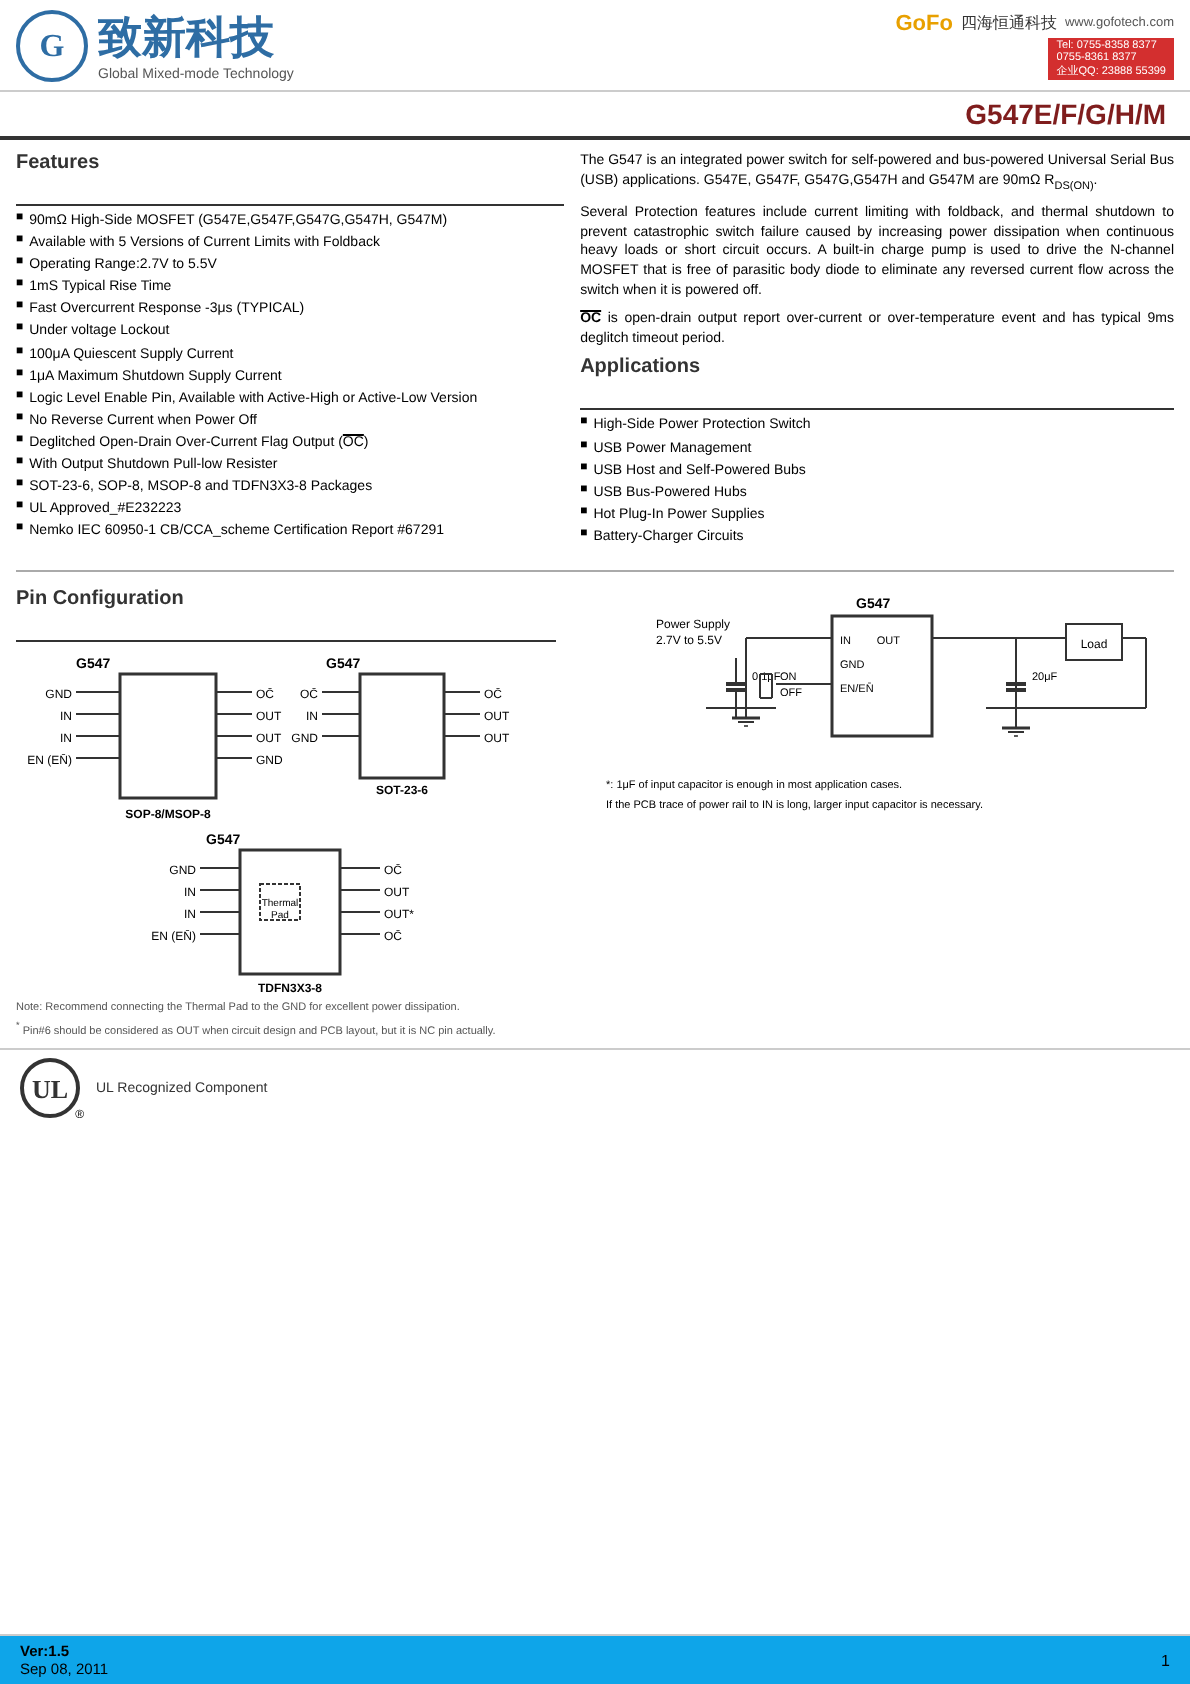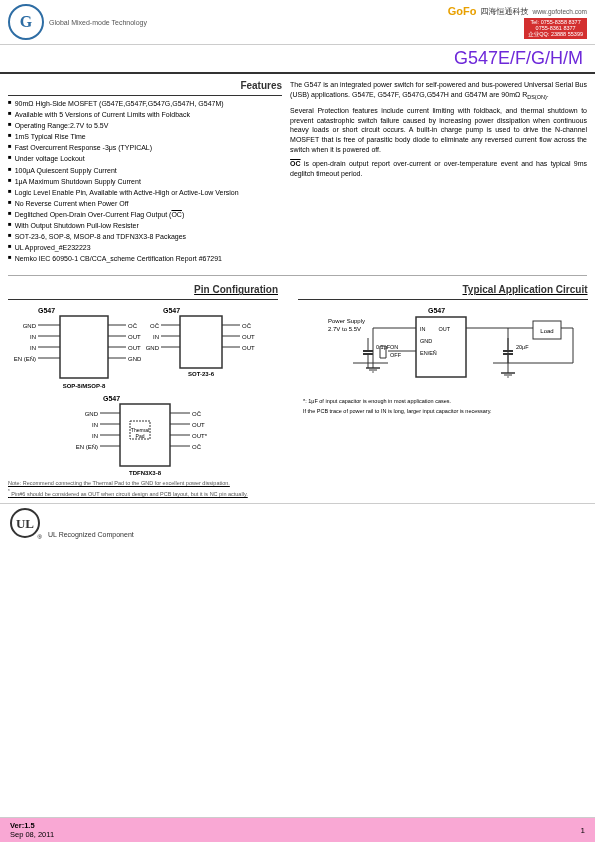--- a/index.html
+++ b/index.html
@@ -30,21 +30,21 @@
       font-size: 22px;
       font-weight: bold;
       color: #2e6da4;
       font-family: 'SimHei', Arial, sans-serif;
     }
     .logo-sub {
       font-size: 7px;
       color: #555;
     }
     .logo-right {
-      text-align: center;
+      text-align: left;
       margin-left: 32px;
     }
 
     
     .title-area {
       text-align: center;
       padding: 3px 8px;
       border-bottom: 2px solid #333;
     }
 
@@ -62,22 +62,21 @@
     .general-col {
       width: 52%;
     }
 
     .section-title {
       font-size: 10px;
       font-weight: bold;
       color: #333;
       margin-bottom: 3px;
       border-bottom: 1px solid #333;
-      padding-bottom: 4px;
-      text-align: right;
+      padding-bottom: 15px;
     }
 
     .feature-list {
       list-style: none;
       padding: 0;
     }
     .feature-list li {
       display: flex;
       align-items: flex-start;
       margin-bottom: 2px;
@@ -126,21 +125,20 @@
       border: none;
       border-top: 1px solid #aaa;
       margin: 4px 8px;
     }
 
     
     .bottom-section {
       display: flex;
       padding: 4px 8px;
       gap: 20px;
-      text-decoration: underline;
     }
     .pin-config {
       width: 50%;
     }
     .app-circuit {
       width: 50%;
     }
 
     .overbar { text-decoration: overline; }
   </style>
@@ -152,20 +150,21 @@
     <div>
       <div style="display:flex;align-items:center;gap:5px;">
         <div style="width:36px;height:36px;position:relative;">
           
           <svg width="36" height="36" viewBox="0 0 36 36">
             <circle cx="18" cy="18" r="17" fill="none" stroke="#2e6da4" stroke-width="2"></circle>
             <text x="18" y="23" text-anchor="middle" font-size="16" font-weight="bold" fill="#2e6da4" font-family="serif">G</text>
           </svg>
         </div>
         <div>
+          <div class="logo-text">致新科技</div>
           <div class="logo-sub">Global Mixed-mode Technology</div>
         </div>
       </div>
     </div>
   </div>
   <div class="logo-right">
     <div style="display:flex;align-items:center;gap:4px;justify-content:flex-end;">
       <div style="font-size:11px;font-weight:bold;color:#e8a000;">GoFo</div>
       <div style="font-size:8px;color:#333;">四海恒通科技</div>
       <div style="font-size:6.5px;color:#555;">www.gofotech.com</div>
@@ -176,21 +175,21 @@
         <div>0755-8361 8377</div>
         <div>企业QQ: 23888 55399</div>
       </div>
     </div>
   </div>
 </div>
 
 <div class="title-area">
   <div style="display:flex;justify-content:space-between;align-items:center;padding:0 4px;">
     <div style="width:40%;"></div>
-    <div style="font-size:18px;font-weight:normal;color:#6d28d9;">G547E/F/G/H/M</div>
+    <div style="font-size:14px;font-weight:bold;color:#7f1d1d;">G547E/F/G/H/M</div>
   </div>
 </div>
 
 <div class="main-content">
 
   <div class="features-col">
     <div class="section-title">Features</div>
     <ul class="feature-list">
       <li>90mΩ High-Side MOSFET (G547E,G547F,G547G,G547H, G547M)</li>
       <li>Available with 5 Versions of Current Limits with Foldback</li>
@@ -214,20 +213,31 @@
     <p class="desc-text">
       The G547 is an integrated power switch for self-powered and bus-powered Universal Serial Bus (USB) applications. G547E, G547F, G547G,G547H and G547M are 90mΩ R<span style="font-size:5.5px;vertical-align:sub;">DS(ON)</span>.
     </p>
     <p class="desc-text">
       Several Protection features include current limiting with foldback, and thermal shutdown to prevent catastrophic switch failure caused by increasing power dissipation when continuous heavy loads or short circuit occurs. A built-in charge pump is used to drive the N-channel MOSFET that is free of parasitic body diode to eliminate any reversed current flow across the switch when it is powered off.
     </p>
     <p class="desc-text">
       <span class="overbar" style="font-weight:bold;">OC</span> is open-drain output report over-current or over-temperature event and has typical 9ms deglitch timeout period.
     </p>
 
+    <div class="apps-section">
+      <div class="section-title">Applications</div>
+      <ul class="app-list">
+        <li>High-Side Power Protection Switch</li>
+        <li>USB Power Management</li>
+        <li>USB Host and Self-Powered Bubs</li>
+        <li>USB Bus-Powered Hubs</li>
+        <li>Hot Plug-In Power Supplies</li>
+        <li>Battery-Charger Circuits</li>
+      </ul>
+    </div>
   </div>
 </div>
 
 <hr class="divider">
 
 <div class="bottom-section">
 
   <div class="pin-config">
     <div class="section-title">Pin Configuration</div>
 
@@ -304,21 +314,20 @@
 
     <div style="font-size:5.5px;color:#555;margin-top:2px;line-height:1.4;">
       Note: Recommend connecting the Thermal Pad to the GND for excellent power dissipation.
     </div>
     <div style="font-size:5.5px;color:#555;margin-top:1px;line-height:1.4;">
       <sup>*</sup> Pin#6 should be considered as OUT when circuit design and PCB layout, but it is NC pin actually.
     </div>
   </div>
 
   <div class="app-circuit">
-    <div class="section-title">Typical Application Circuit</div>
     <svg width="290" height="175" viewBox="0 0 290 175" style="display:block;">
 
       <text x="130" y="10" font-size="7" font-weight="bold" font-family="Arial">G547</text>
       <rect x="118" y="14" width="50" height="60" fill="none" stroke="#333" stroke-width="1.5"></rect>
 
       <text x="122" y="28" font-size="5.5" font-family="Arial">IN</text>
       <text x="122" y="40" font-size="5.5" font-family="Arial">GND</text>
       <text x="122" y="52" font-size="5.5" font-family="Arial">EN/EN̄</text>
       <text x="152" y="28" font-size="5.5" font-family="Arial" text-anchor="end">OUT</text>
 
@@ -370,30 +379,30 @@
       <line x1="82" y1="43" x2="88" y2="43" stroke="#333" stroke-width="1"></line>
       <line x1="82" y1="55" x2="88" y2="55" stroke="#333" stroke-width="1"></line>
       <line x1="88" y1="43" x2="88" y2="55" stroke="#333" stroke-width="1"></line>
 
       <text x="5" y="100" font-size="5.5" font-family="Arial">*: 1μF of input capacitor is enough in most application cases.</text>
       <text x="5" y="110" font-size="5.5" font-family="Arial">   If the PCB trace of power rail to IN is long,  larger input capacitor is necessary.</text>
     </svg>
   </div>
 </div>
 
-<div style="padding:4px 10px;display:flex;align-items:flex-end;gap:8px;border-top:1px solid #ccc;">
+<div style="padding:4px 10px;display:flex;align-items:center;gap:8px;border-top:1px solid #ccc;">
   <div style="width:30px;height:30px;position:relative;">
     <svg width="30" height="30" viewBox="0 0 30 30">
       <circle cx="15" cy="15" r="14" fill="none" stroke="#333" stroke-width="2"></circle>
       <text x="15" y="20" text-anchor="middle" font-size="13" font-weight="bold" fill="#333" font-family="serif">UL</text>
     </svg>
     <span style="font-size:6px;position:absolute;bottom:-2px;right:-2px;background:white;">®</span>
   </div>
   <div style="font-size:7px;color:#333;">UL Recognized Component</div>
 </div>
 
-<div style="position:absolute;bottom:0;left:0;right:0;display:flex;justify-content:space-between;align-items:center;padding:3px 10px;border-top:1px solid #ccc;background:#f9a8d4;">
+<div style="position:absolute;bottom:0;left:0;right:0;display:flex;justify-content:space-between;align-items:center;padding:3px 10px;border-top:1px solid #ccc;background:#0ea5e9;">
   <div>
     <div style="font-size:7.5px;font-weight:bold;">Ver:1.5</div>
     <div style="font-size:7.5px;">Sep 08, 2011</div>
   </div>
   <div style="font-size:8px;">1</div>
 </div>
 
 </body></html>

